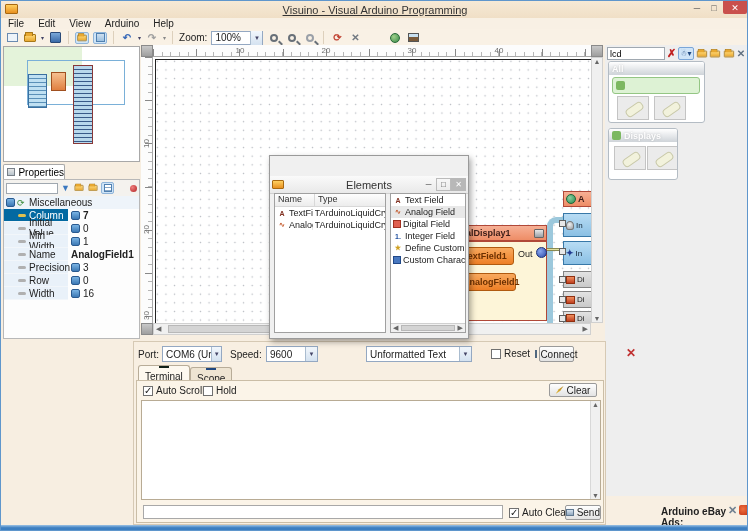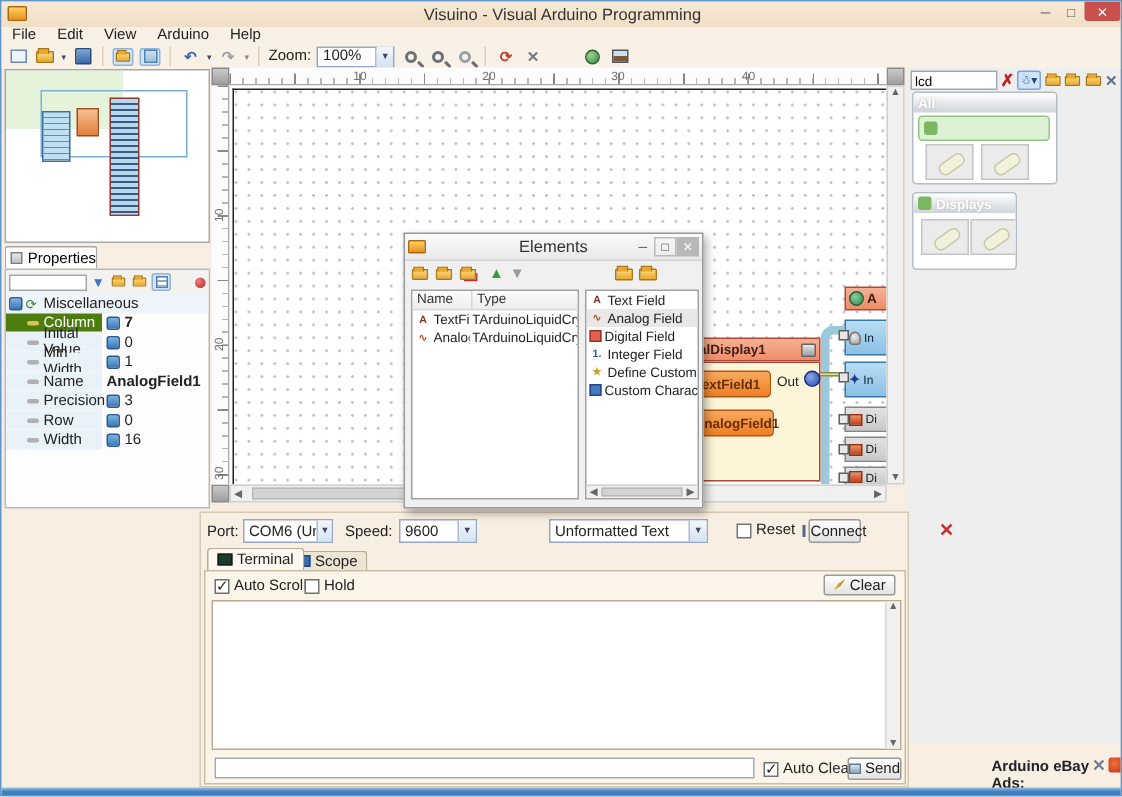--- a/index.html
+++ b/index.html
@@ -1,21 +1,21 @@
 <!DOCTYPE html>
 <html><head>
 <meta charset="utf-8">
 <style>
   html,body{margin:0;padding:0;background:#d8d8d8;}
   *{box-sizing:border-box;font-family:"Liberation Sans",sans-serif;}
   #win{position:relative;width:748px;height:531px;background:#f7eee1;border:1px solid #5f96cc;overflow:hidden;}
   .abs{position:absolute;}
   
   #titlebar{left:0;top:0;width:748px;height:17px;background:linear-gradient(#f6e9d6,#f0dfc6);display:flex;align-items:center;}
-  #title-text{position:absolute;left:0;right:0;text-align:center;font-size:11px;color:#333;}
+  #title-text{position:absolute;left:0;right:0;text-align:center;font-size:11px;color:#333;text-decoration:underline;}
   .winbtn{width:16px;height:13px;display:flex;align-items:center;justify-content:center;font-size:9px;color:#555;}
   #close-btn{width:24px;background:#c9504c;color:#fff;border-radius:0 0 2px 2px;}
   
   #menubar{left:0;top:17px;width:748px;height:11px;display:flex;gap:14px;padding-left:7px;align-items:center;background:#f8f0e4;font-size:10px;color:#222;}
   
   #toolbar{left:0;top:28px;width:748px;height:17px;background:#f9f1e5;display:flex;align-items:center;gap:4px;padding-left:4px;font-size:10px;}
   .tbi{width:14px;height:12px;display:inline-flex;align-items:center;justify-content:center;font-size:10px;}
   .tbtoggle{background:#cfe4f7;border:1px solid #8fb4d9;border-radius:2px;}
   .folder{width:12px;height:8px;background:linear-gradient(#ffd97a,#e8a830);border:1px solid #a87818;border-radius:1px;position:relative;}
   .folder::before{content:"";position:absolute;left:0;top:-3px;width:6px;height:3px;background:#e8a830;border:1px solid #a87818;border-bottom:none;border-radius:1px 1px 0 0;}
@@ -46,41 +46,41 @@
   .sbarr{padding:0 2px;}
   .sbthumb{background:#d4d4d4;border:1px solid #b8b8b8;height:8px;}
   
   .comp-head{position:absolute;background:linear-gradient(#f6b095,#ee8d66);border:1px solid #b04838;font-size:9px;font-weight:bold;color:#40201a;display:flex;align-items:center;padding:0 2px;gap:2px;}
   .fieldbox{position:absolute;background:linear-gradient(#f8a95e,#ee7f26);border:1px solid #b05a10;border-radius:3px;font-size:9px;color:#6a2f00;font-weight:bold;display:flex;align-items:center;padding-left:3px;}
   .pinrow-b{position:absolute;background:linear-gradient(#b8dcf4,#8bc0e4);border:1px solid #3878a8;font-size:8px;color:#123;display:flex;align-items:center;gap:2px;padding-left:2px;}
   .pinrow-g{position:absolute;background:linear-gradient(#e2e2e2,#c9c9c9);border:1px solid #848484;font-size:8px;color:#222;display:flex;align-items:center;gap:2px;padding-left:2px;}
   .pinsq{position:absolute;width:7px;height:7px;background:#e8e8e8;border:1px solid #606060;}
   
   #eldlg{left:268px;top:154px;width:200px;height:184px;background:#f0f0f0;border:1px solid #9a9a9a;box-shadow:2px 3px 6px rgba(0,0,0,.35);z-index:20;}
-  #eldlg-title{height:18px;background:linear-gradient(#fafafa,#e9e9e9);border-bottom:1px solid #d0d0d0;display:flex;align-items:center;padding:0 2px;}
+  #eldlg-title{height:18px;background:linear-gradient(#fafafa,#e9e9e9);border-bottom:1px solid #d0d0d0;display:flex;align-items:center;padding:0 2px;margin-top:20px;}
   .dlgbtn{width:15px;height:13px;display:flex;align-items:center;justify-content:center;font-size:8px;color:#444;}
   .list{position:absolute;background:#fff;border:1px solid #a0a0a0;overflow:hidden;}
   .lihdr{height:13px;background:linear-gradient(#fdfdfd,#ececec);border-bottom:1px solid #d8d8d8;display:flex;font-size:9px;color:#333;}
   .lirow{height:12px;display:flex;align-items:center;font-size:9px;color:#222;gap:2px;padding-left:2px;white-space:nowrap;}
   .mini{width:10px;height:9px;flex:none;display:inline-flex;align-items:center;justify-content:center;font-size:7px;font-weight:bold;}
   
   #sidebar{left:604px;top:44px;width:142px;height:451px;background:#eeeeee;}
   .tbox-panel{position:absolute;background:#fff;border:1px solid #b4bcc4;border-radius:3px;overflow:hidden;}
   .tbox-head{height:13px;background:linear-gradient(#fff,#cfd4d9);display:flex;align-items:center;gap:3px;padding:0 3px;font-size:9px;font-weight:bold;color:rgba(255,255,255,.95);text-shadow:0 0 2px rgba(150,150,150,.5);}
   .thumb{position:absolute;width:32px;height:24px;background:#ebebeb;border:1px solid #c4c4c4;}
   .thumb::after{content:"";position:absolute;left:7px;top:8px;width:17px;height:7px;background:#f2f2dc;border:1px solid #c8c8a8;border-radius:4px;transform:rotate(-35deg);}
   .puzzle{width:9px;height:9px;background:#7cb860;border-radius:2px;flex:none;}
   
   #props-grid .prow{display:flex;align-items:center;height:13px;font-size:10px;color:#222;}
   .pname{width:64px;padding-left:14px;background:#e9f1f9;height:13px;display:flex;align-items:center;gap:3px;border-bottom:1px solid #f2f6fa;}
   .pval{padding-left:3px;display:flex;align-items:center;gap:3px;height:13px;}
   .blusq{width:9px;height:9px;background:linear-gradient(#7ab4e4,#3c78b4);border:1px solid #2a5a90;border-radius:2px;flex:none;}
   .grayic{width:8px;height:3px;background:#b0b0b0;border-radius:2px;flex:none;}
   .wire-blue{border-left:6px solid #9cc8dc;border-top:6px solid #9cc8dc;border-top-left-radius:9px;}
-  .tab{position:absolute;font-size:10px;display:flex;align-items:center;gap:3px;padding:0 6px;height:15px;border:1px solid #b8ac98;border-bottom:none;border-radius:3px 3px 0 0;color:#222;}
+  .tab{position:absolute;font-size:10px;display:flex;align-items:center;gap:3px;padding:0 6px;height:15px;border:1px solid #b8ac98;border-bottom:none;border-radius:3px 3px 0 0;color:#222;flex-direction:column;}
 </style>
 </head>
 <body>
 
 <div id="win">
 
   <div id="titlebar" class="abs">
     <div class="abs" style="left:4px;top:3px;width:13px;height:10px;background:linear-gradient(#ffd060,#e89020);border:1px solid #a86810;border-radius:1px;"></div>
     <div id="title-text">Visuino - Visual Arduino Programming</div>
     <div class="abs winbtn" style="left:688px;top:0;">─</div>
@@ -175,21 +175,21 @@
       <span style="margin-left:auto;width:7px;height:7px;border-radius:50%;background:radial-gradient(circle at 35% 35%,#f08080,#b02020);"></span>
     </div>
 
     <div id="props-grid">
       <div class="prow" style="background:#eef4fa;">
         <span class="blusq" style="margin-left:2px;"></span>
         <span style="width:10px;height:10px;margin-left:2px;color:#3a8a3a;font-size:9px;">⟳</span>
         <span style="margin-left:2px;">Miscellaneous</span>
       </div>
       <div class="prow">
-        <span class="pname" style="background:#4d7c0f;color:#fff;">
+        <span class="pname" style="background:#0369a1;color:#fff;">
             <span class="grayic" style="background:#e0c050;"></span>
             <span>Column</span>
           </span>
         <span class="pval">
             <span class="blusq"></span>
             <b>7</b>
           </span>
       </div>
       <div class="prow">
         <span class="pname">

